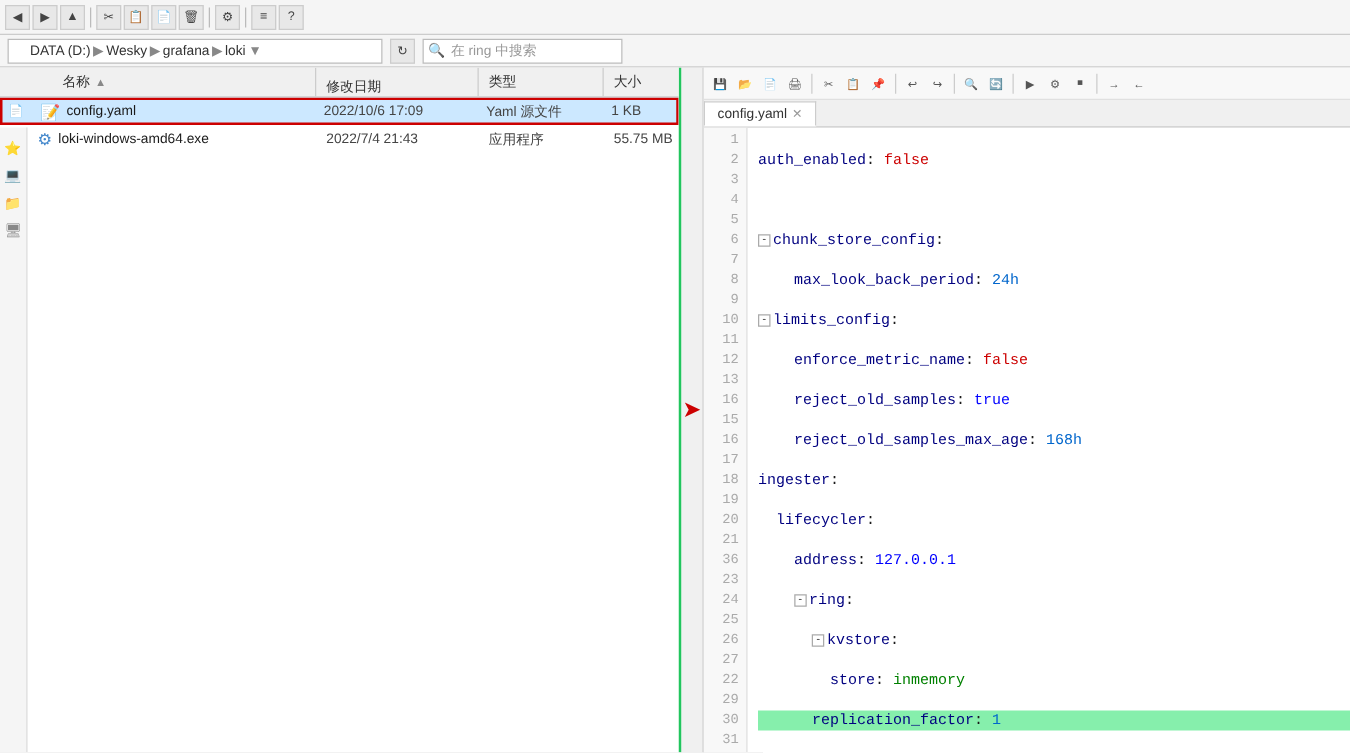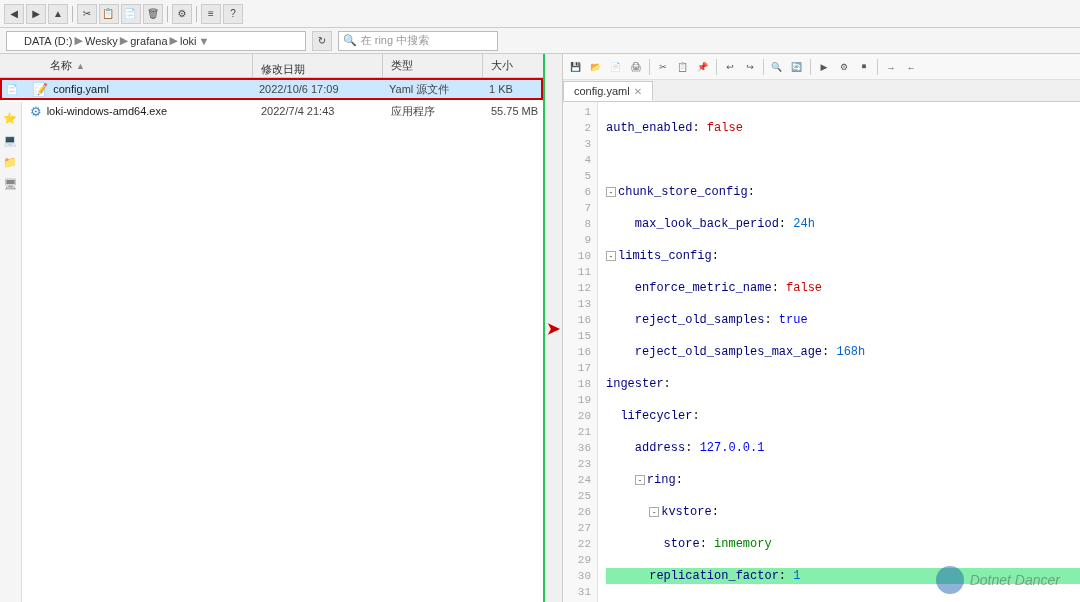--- a/index.html
+++ b/index.html
@@ -547,18 +547,14 @@
 
 
 
 
 
 
 
       </div>
     </div>
 
-    <div class="watermark">
-      <div class="watermark-logo">🐾</div>
-      <span class="watermark-text">Dotnet Dancer</span>
-    </div>
   </div>
 </div>
 
 </body></html>

